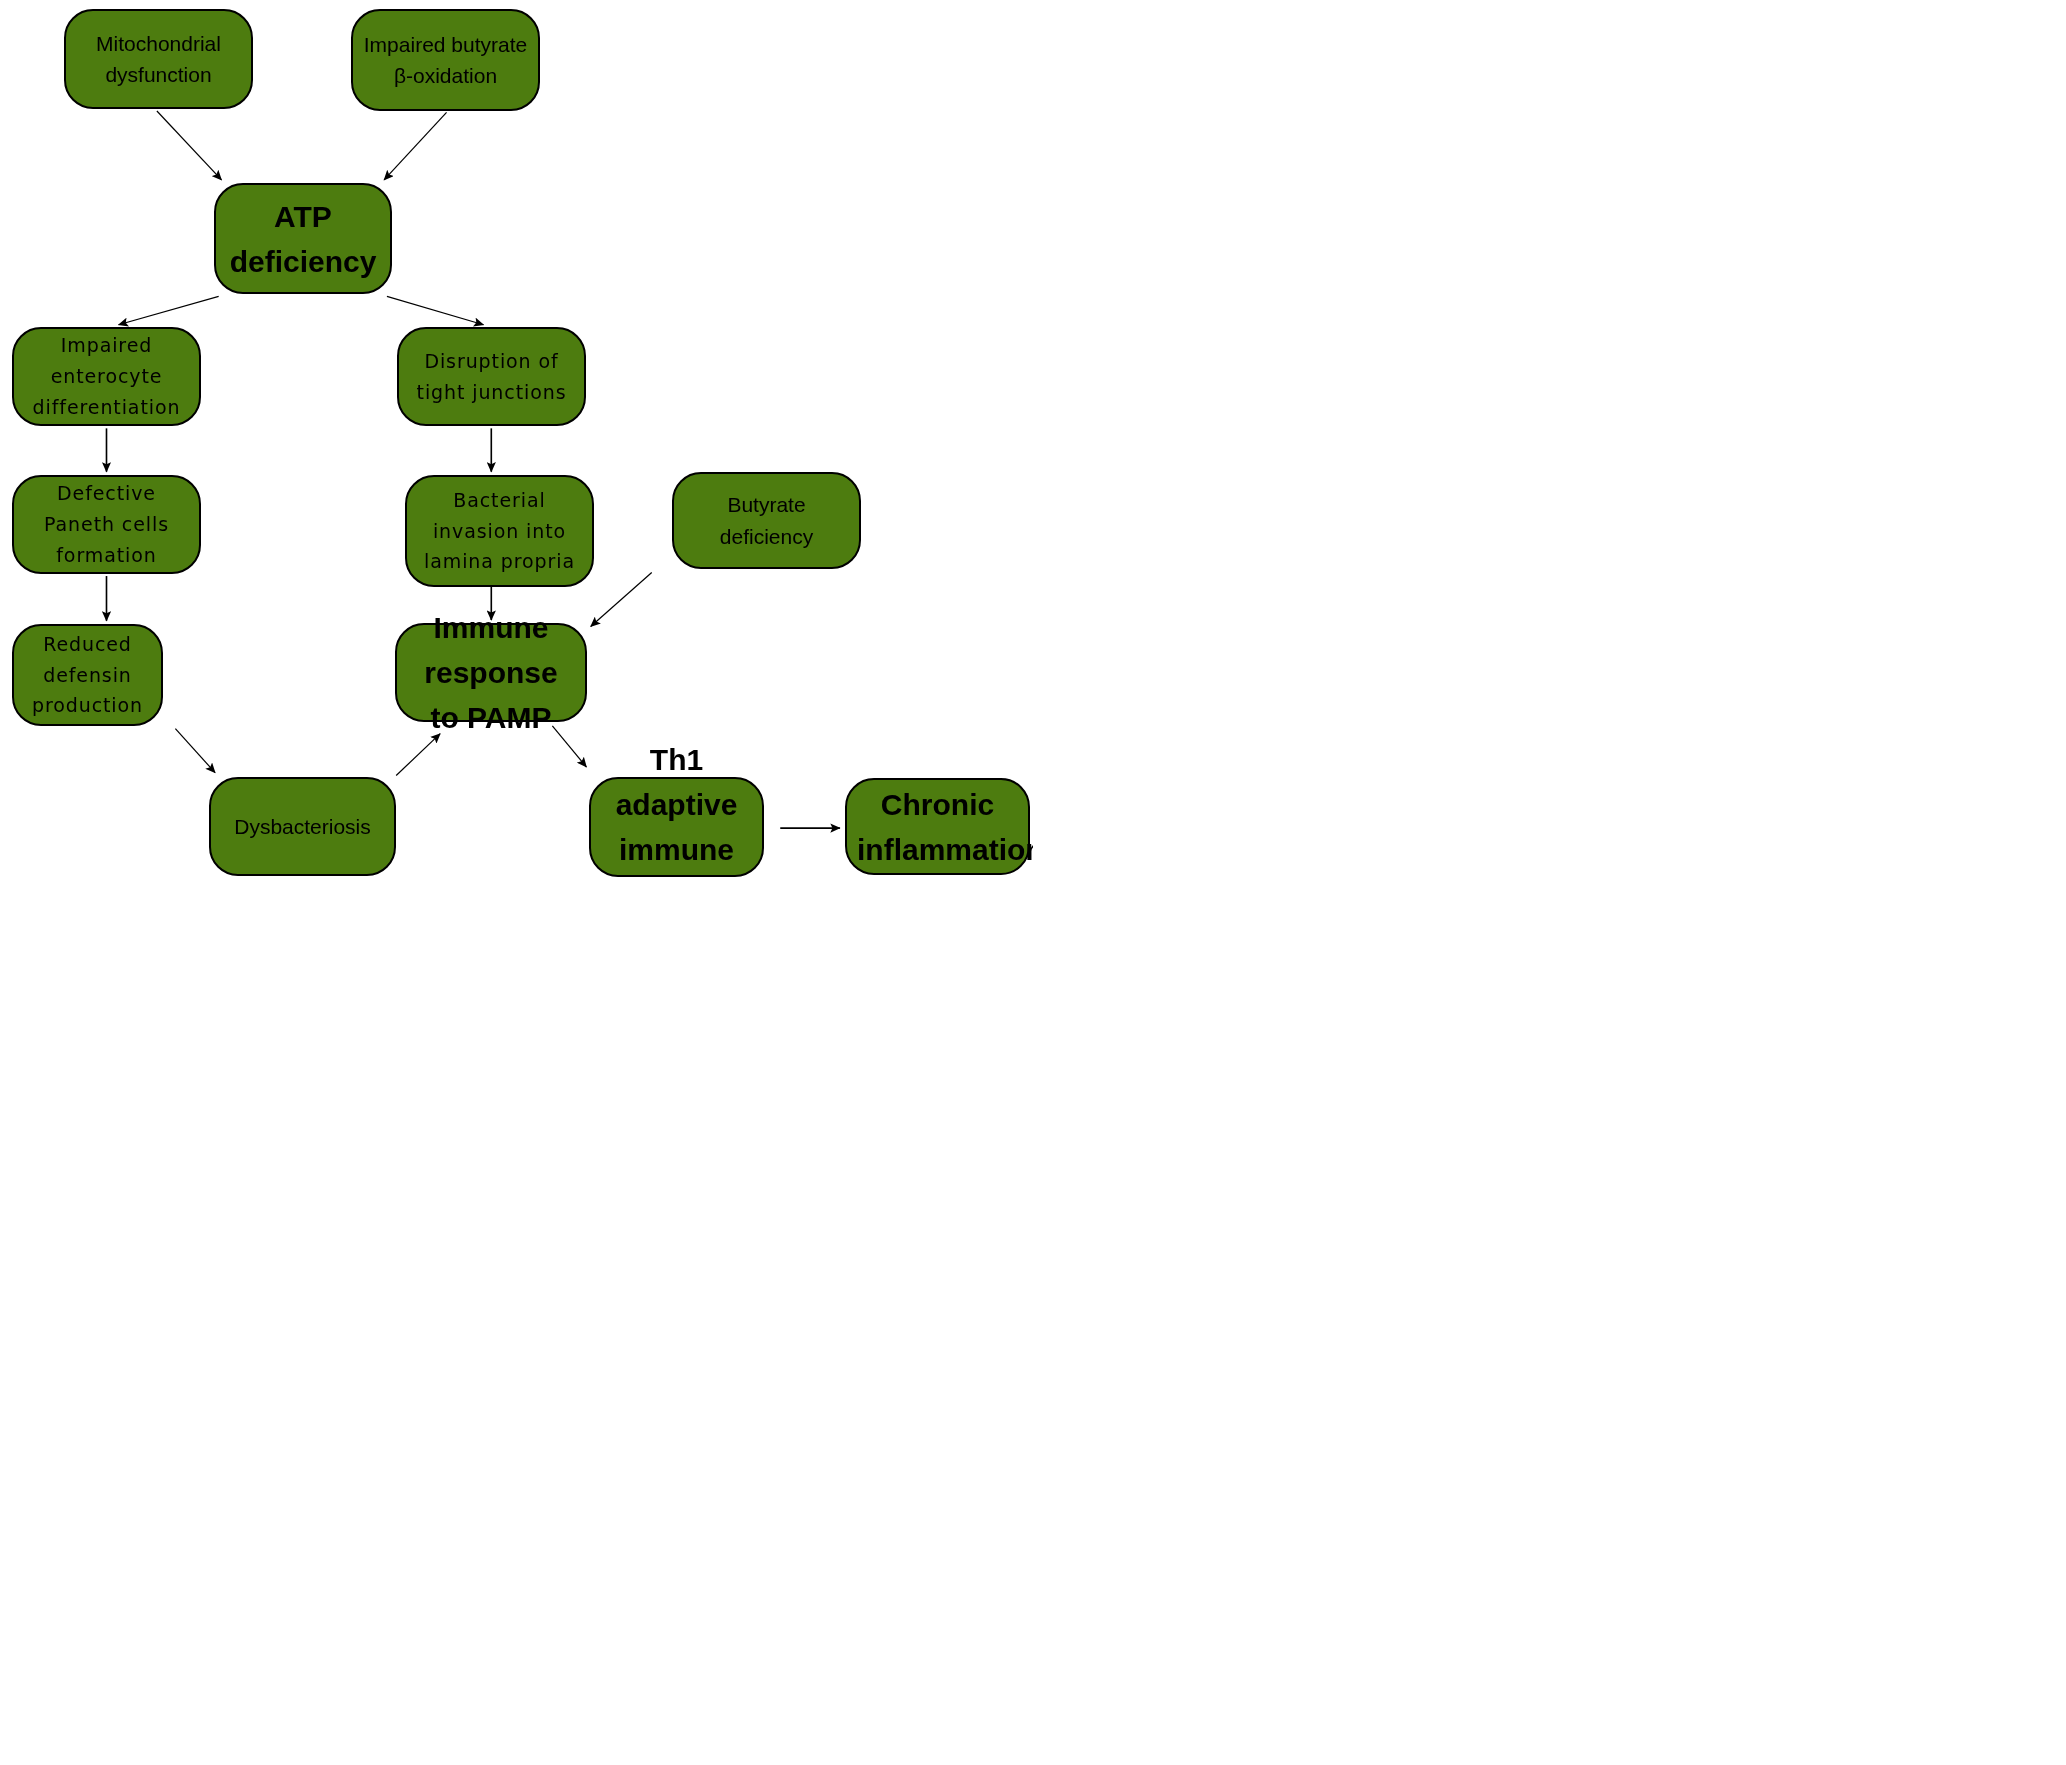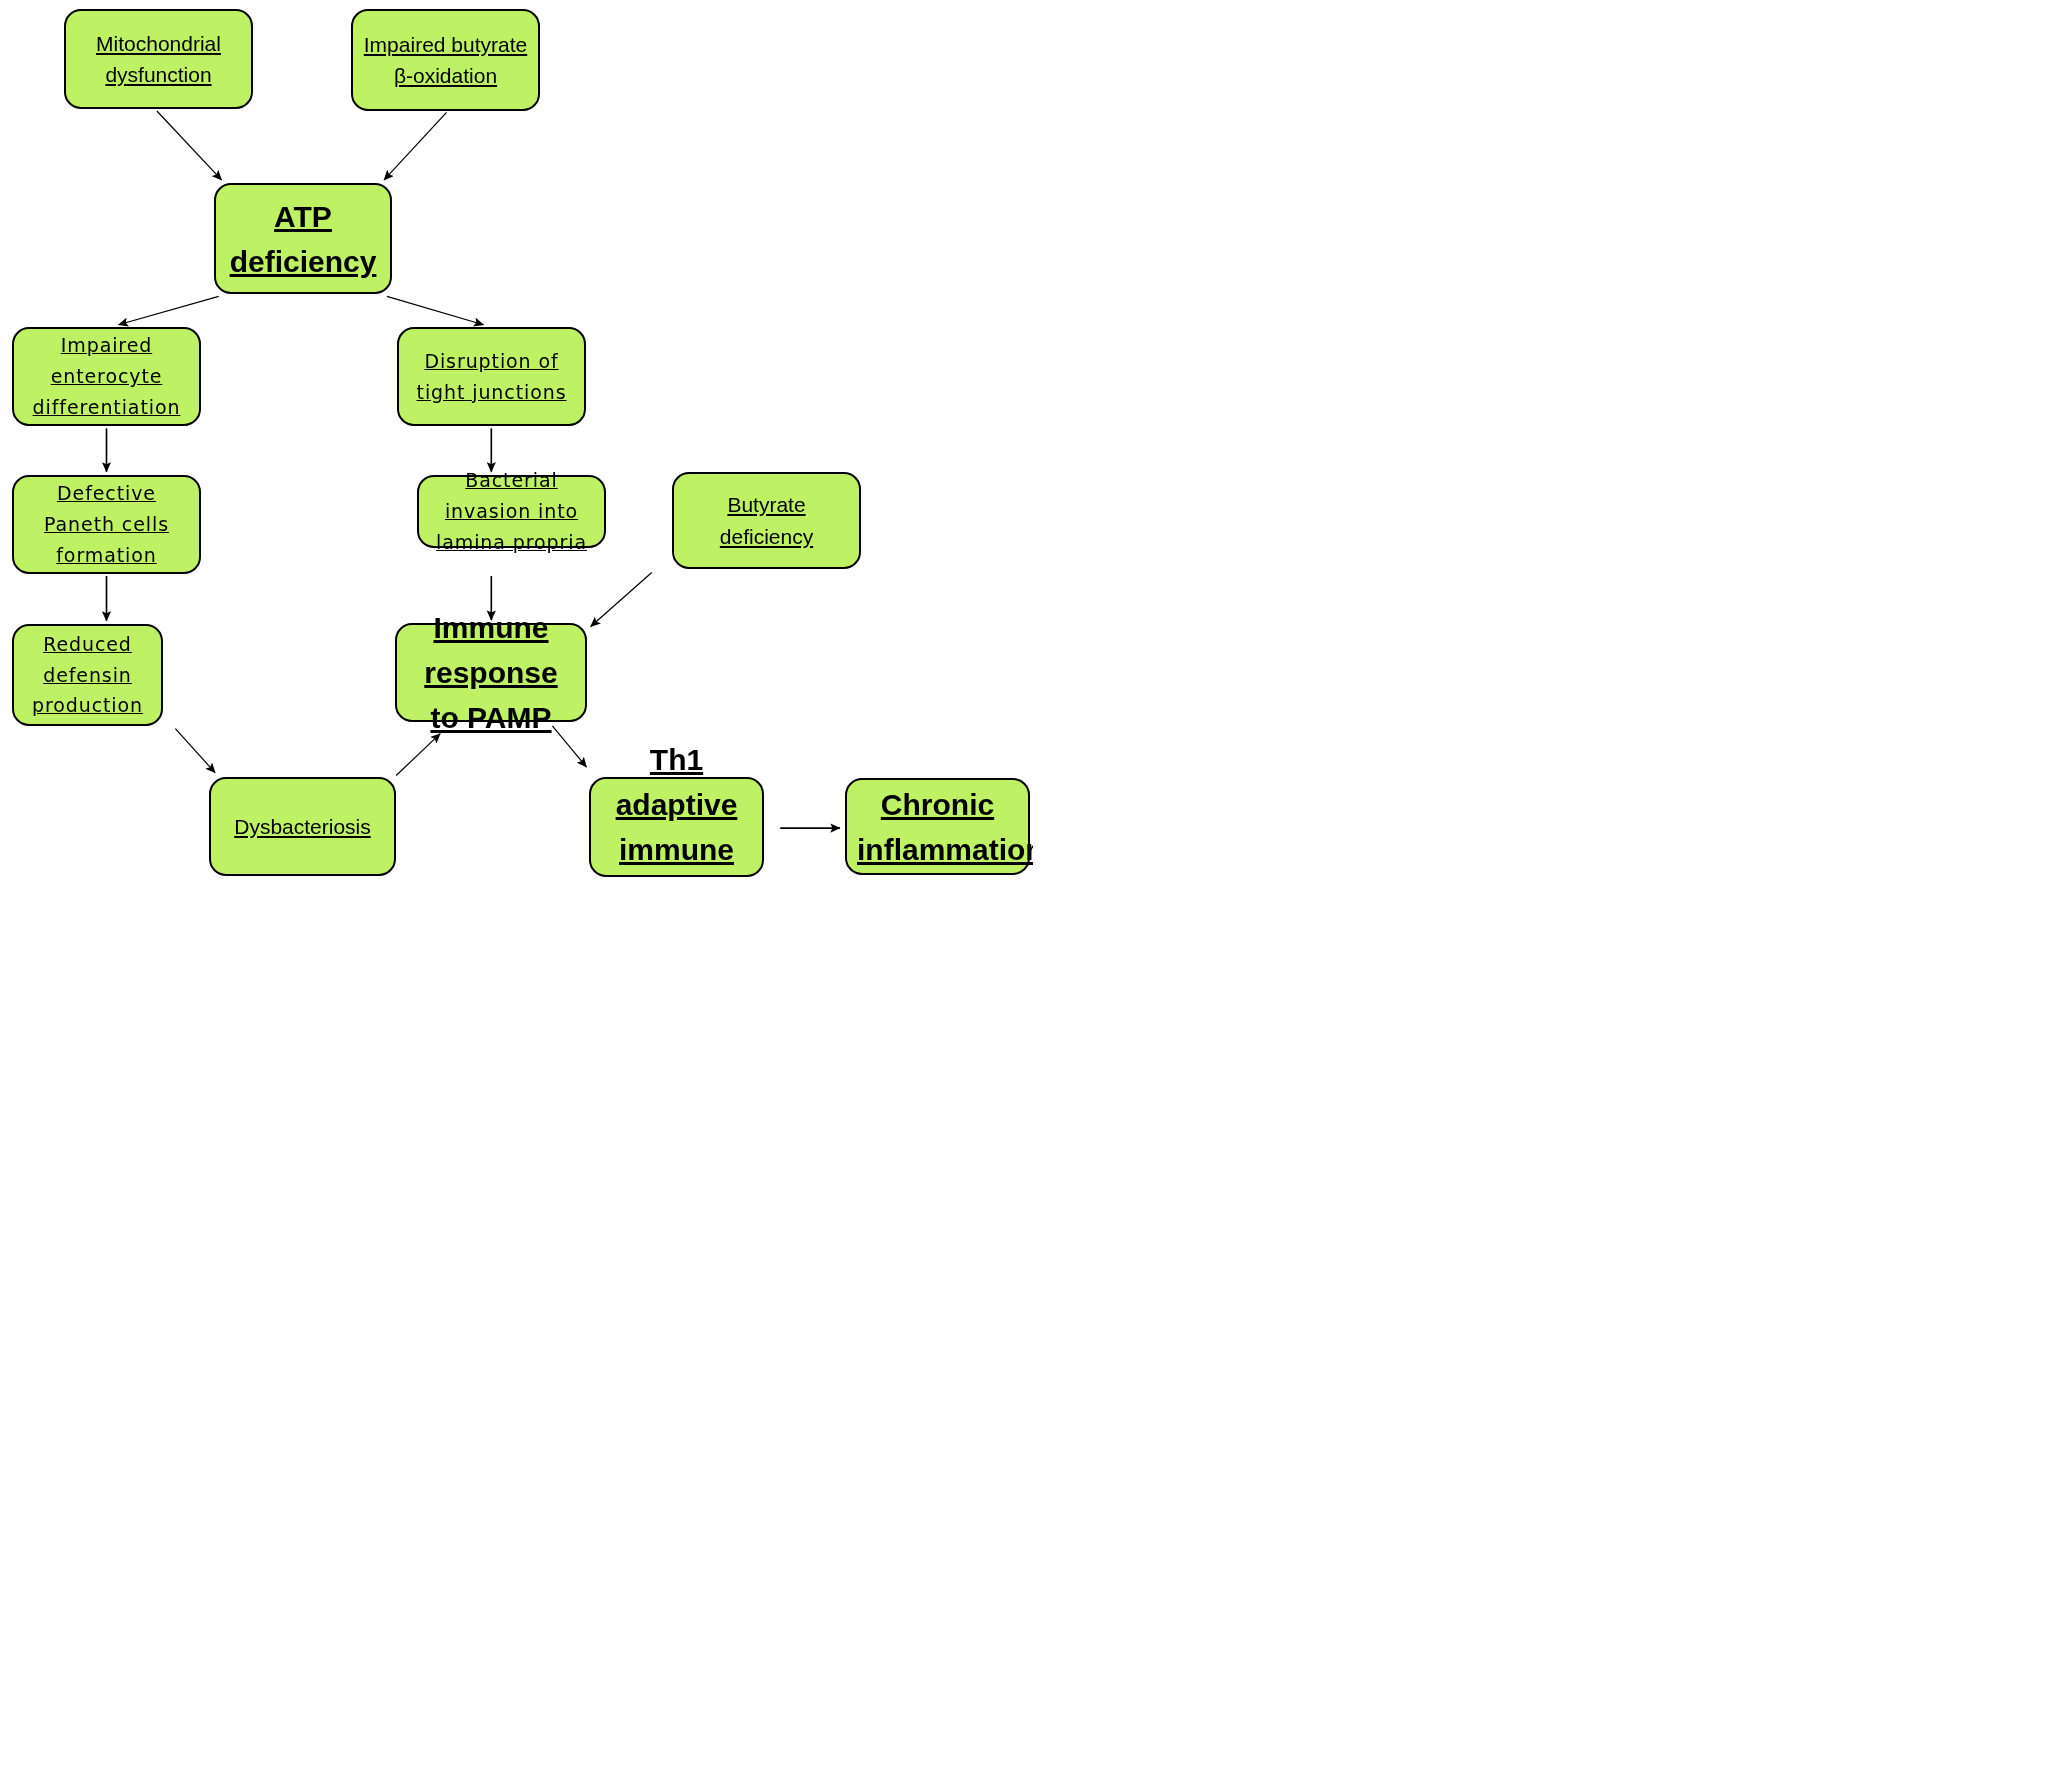--- a/index.html
+++ b/index.html
@@ -21,28 +21,27 @@
     left: 0;
     top: 0;
     width: 100%;
     height: 100%;
     pointer-events: none;
   }
   .node {
     position: absolute;
     box-sizing: border-box;
     border: 2.5px solid #000000;
-    border-radius: 17px;
-    background: #bef264;
+    border-radius: 29px;
+    background: #4d7c0f;
     display: flex;
     align-items: center;
     justify-content: center;
     text-align: center;
     padding: 4.3px 10px;
-    text-decoration: underline;
   }
   .node .label {
     display: block;
     width: 100%;
   }
   
   .node.narrow .label {
     font-family: "Liberation Sans", sans-serif;
     font-size: 21px;
     line-height: 1.48;
@@ -63,21 +62,21 @@
     line-height: 1.5;
   }
 
   
   #n-mito      { left:  64px; top:   9.2px; width: 189px; height: 100px; }
   #n-butyrox   { left: 351px; top:   9.2px; width: 189px; height: 102px; }
   #n-atp       { left: 214px; top:  183px; width: 178px; height: 111px; }
   #n-entero    { left:  12px; top:  327px; width: 189px; height: 99px; }
   #n-tight     { left: 397px; top:  327px; width: 189px; height: 99px; }
   #n-paneth    { left:  12px; top:  475px; width: 189px; height: 99px; }
-  #n-bacterial { left: 417px; top:  475px; width: 189px; height: 73px; align-items: center; }
+  #n-bacterial { left: 405px; top:  475px; width: 189px; height: 112px; align-items: center; }
   #n-butyrdef  { left: 649px; top:  472px; width: 189px; height: 97px; margin-left: 23px; }
   #n-defensin  { left:  12px; top:  624px; width: 151px; height: 102px; }
   #n-immune    { left: 395px; top:  623px; width: 192px; height: 99px; }
   #n-dysbact   { left: 209px; top: 777px; width: 187px; height: 99px; }
   #n-th1       { left: 589px; top: 777px; width: 175px; height: 100px; }
   #n-chronic   { left:845px; top: 778px; width: 185px; height: 97px; }
 </style>
 </head>
 <body>
 

